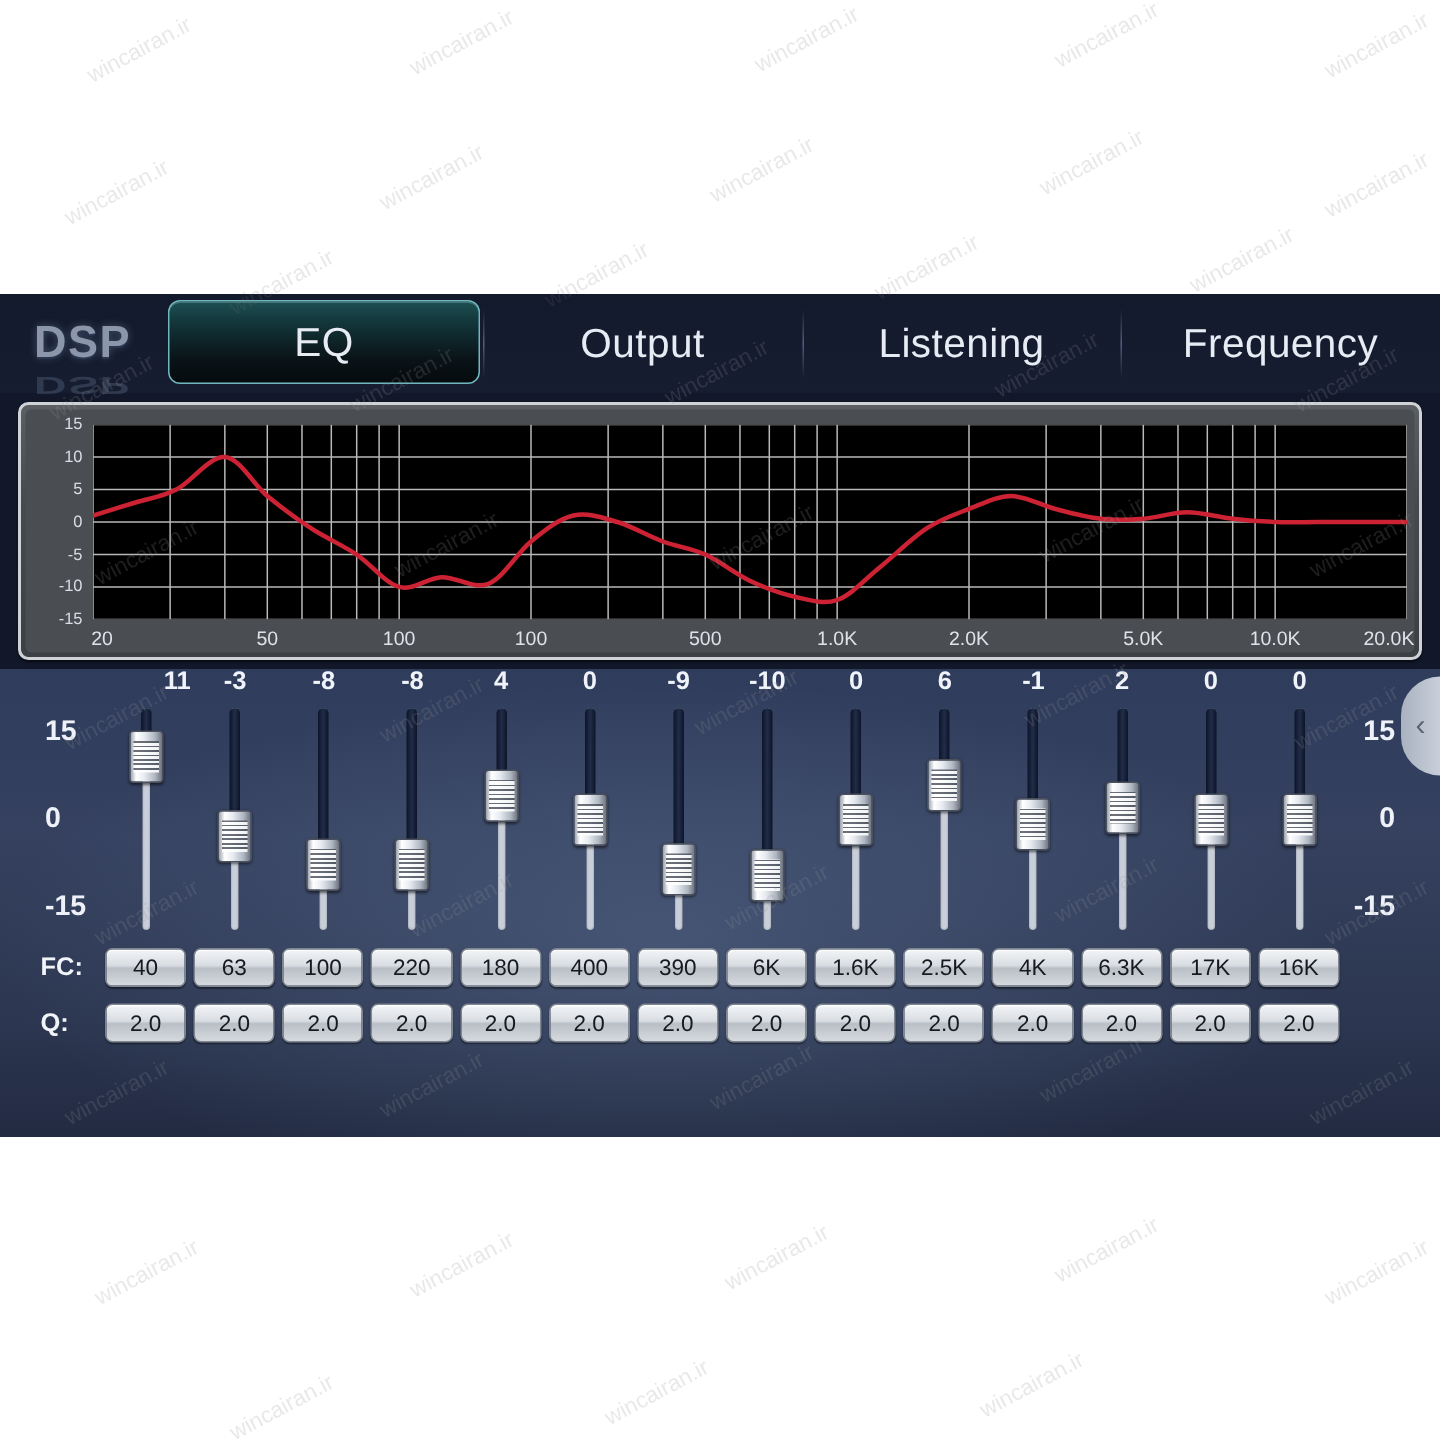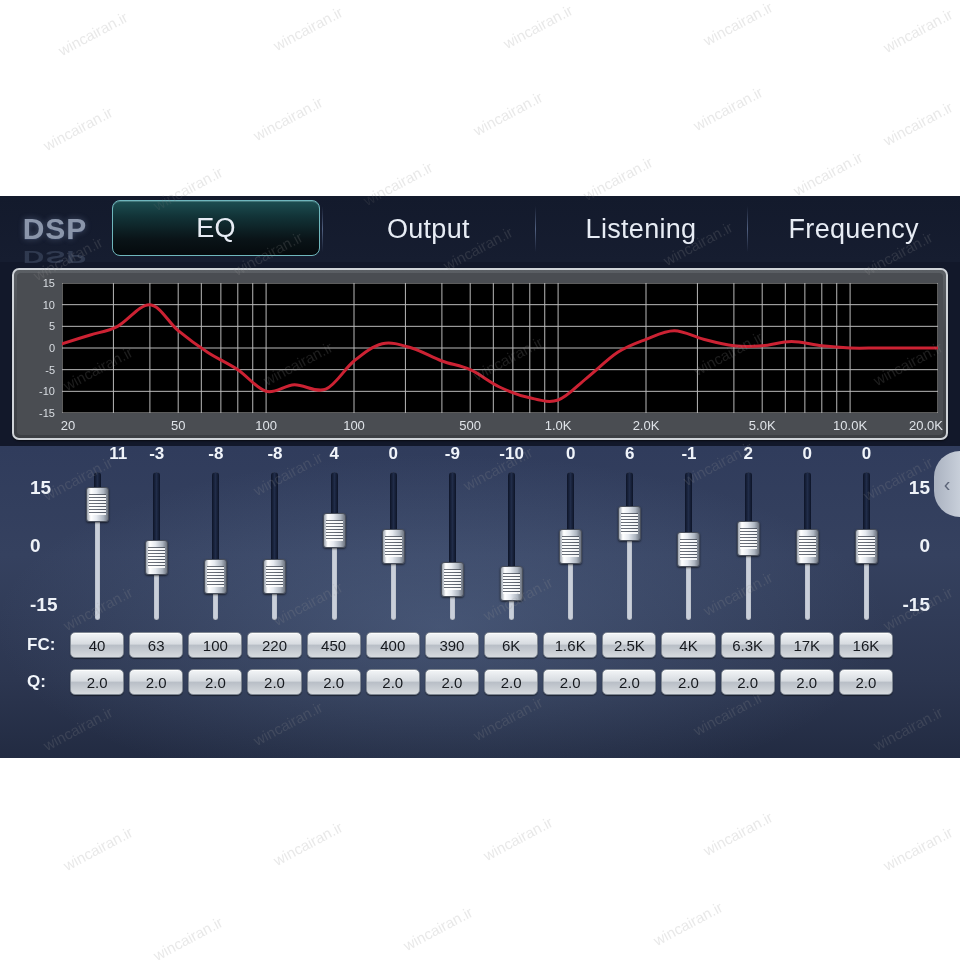--- a/index.html
+++ b/index.html
@@ -417,21 +417,21 @@
         </div>
       </div>
 
     <div class="row" style="top:186px">
       <div class="rowlbl">FC:</div>
       <div class="cells" id="fccells">
           <div class="cell" style="left: 2px; width: 54.1429px;">40</div>
           <div class="cell" style="left: 61.1429px; width: 54.1429px;">63</div>
           <div class="cell" style="left: 120.286px; width: 54.1429px;">100</div>
           <div class="cell" style="left: 179.429px; width: 54.1429px;">220</div>
-          <div class="cell" style="left: 238.571px; width: 54.1429px;">450</div>
+          <div class="cell" style="left: 238.571px; width: 54.1429px;">180</div>
           <div class="cell" style="left: 297.714px; width: 54.1429px;">400</div>
           <div class="cell" style="left: 356.857px; width: 54.1429px;">390</div>
           <div class="cell" style="left: 416px; width: 54.1429px;">6K</div>
           <div class="cell" style="left: 475.143px; width: 54.1429px;">1.6K</div>
           <div class="cell" style="left: 534.286px; width: 54.1429px;">2.5K</div>
           <div class="cell" style="left: 593.429px; width: 54.1429px;">4K</div>
           <div class="cell" style="left: 652.571px; width: 54.1429px;">6.3K</div>
           <div class="cell" style="left: 711.714px; width: 54.1429px;">17K</div>
           <div class="cell" style="left: 770.857px; width: 54.1429px;">16K</div>
         </div>

